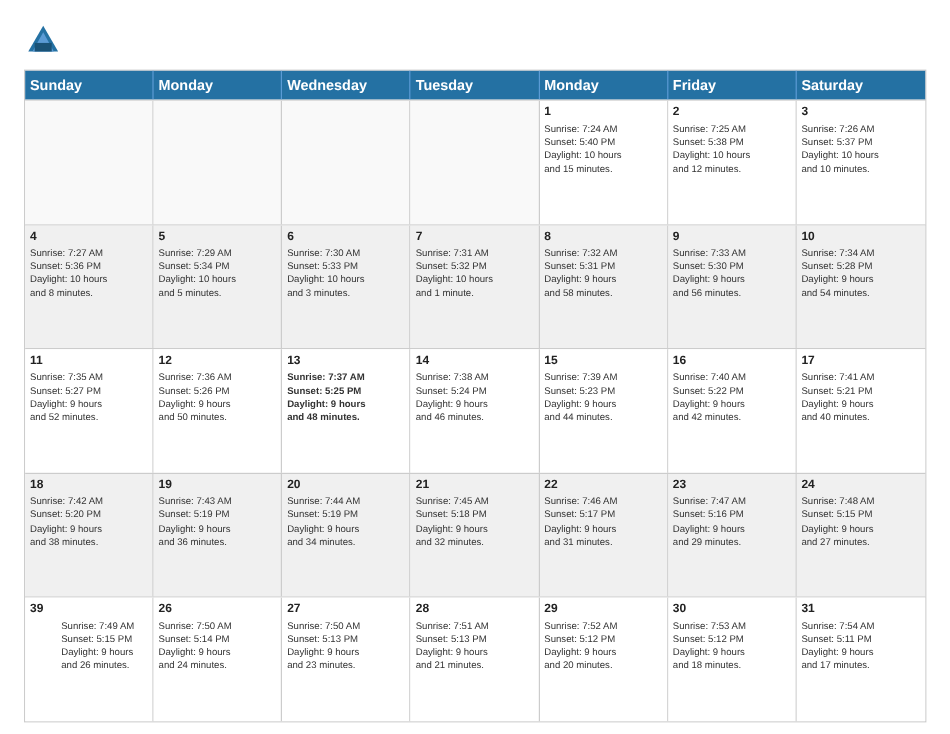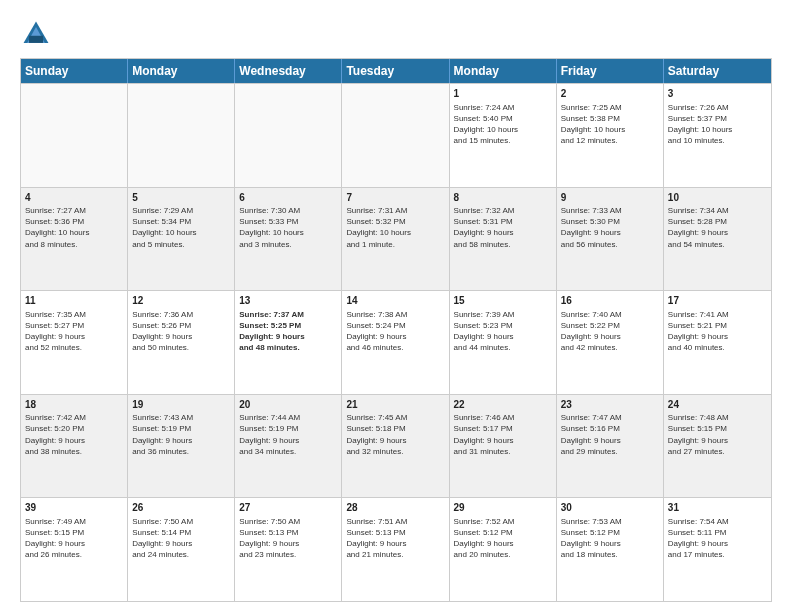--- a/index.html
+++ b/index.html
@@ -313,21 +313,21 @@
             <div class="day-number">24</div>
             <div class="cell-text" style="white-space: pre-line;">Sunrise: 7:48 AM
 Sunset: 5:15 PM
 Daylight: 9 hours
 and 27 minutes.</div>
           </div>
         </div>
         <div class="cal-row">
           <div class="cal-cell">
             <div class="day-number">39</div>
-            <div class="cell-text" style="white-space: pre-line;">Sunrise: 7:49 AM
+            <div class="cell-text" style="white-space: pre-line; margin-left: 26px;">Sunrise: 7:49 AM
 Sunset: 5:15 PM
 Daylight: 9 hours
 and 26 minutes.</div>
           </div>
           <div class="cal-cell">
             <div class="day-number">26</div>
             <div class="cell-text" style="white-space: pre-line;">Sunrise: 7:50 AM
 Sunset: 5:14 PM
 Daylight: 9 hours
 and 24 minutes.</div>

